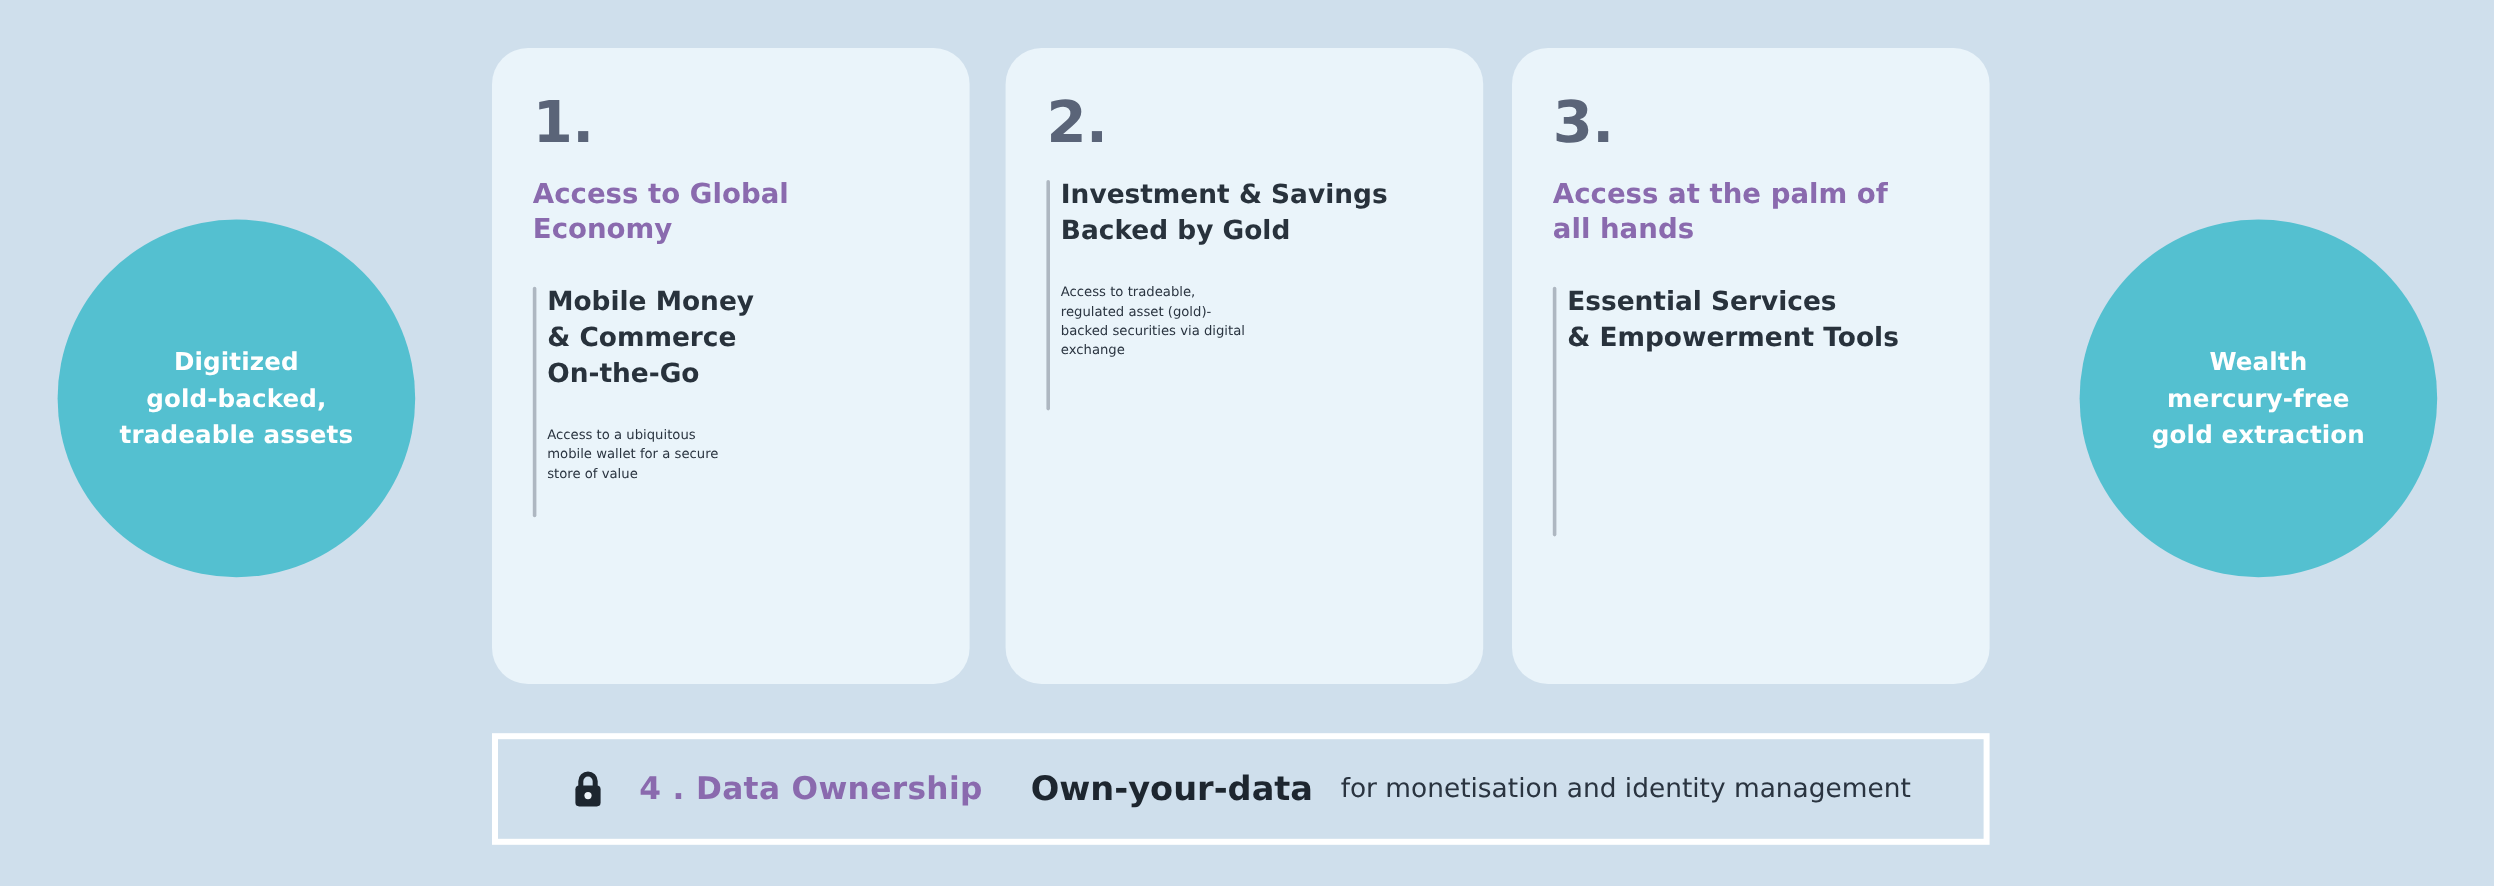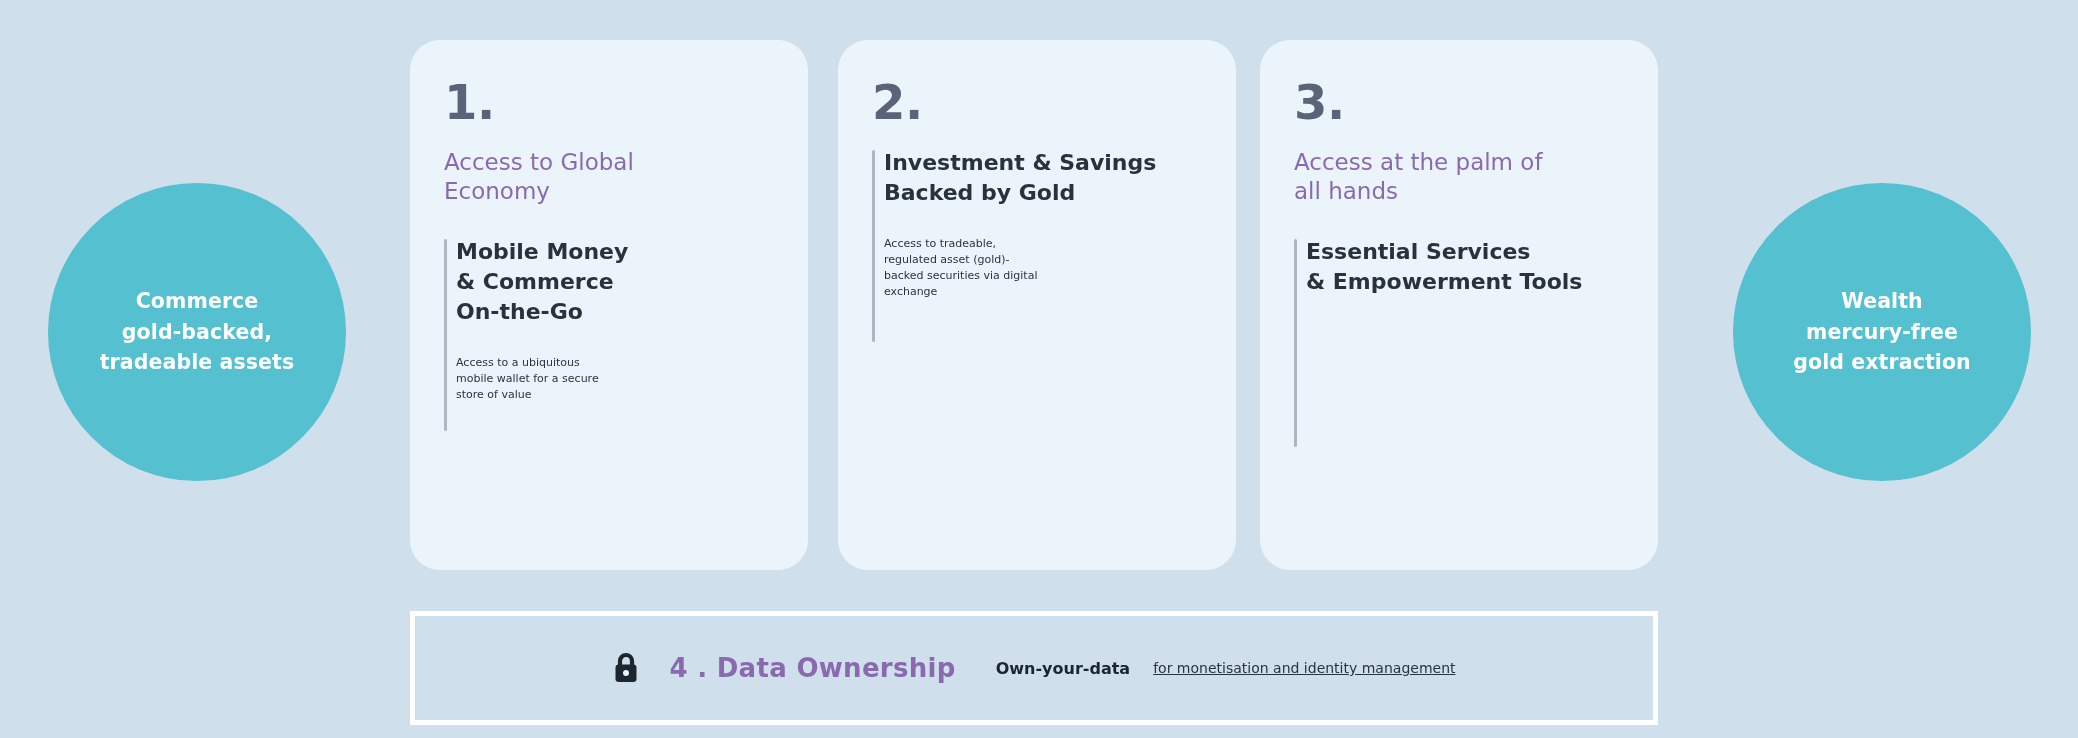--- a/index.html
+++ b/index.html
@@ -57,21 +57,21 @@
     color:#5a6478;
     font-size:48px;
     font-weight:700;
     line-height:1;
     letter-spacing:-0.5px;
     margin-bottom:22px;
   }
   .card-heading {
     color:#8a6aae;
     font-size:23px;
-    font-weight:400;
+    font-weight:700;
     line-height:1.28;
     white-space:pre-line;
     margin-bottom:30px;
   }
   .card-body {
     position:relative;
     padding-left:12px;
     margin-top:4px;
   }
   .accent-bar {
@@ -98,21 +98,21 @@
     line-height:1.47;
     white-space:pre-line;
   }
 
   
   .bottom-bar {
     position:absolute;
     left:410px;
     top:611px;
     width:1248px;
-    height:114px;
+    height:93px;
     background:#cfdfec;
     border:5px solid #ffffff;
     display:flex;
     align-items:center;
     justify-content:center;
     gap:16px;
   }
   .lock-icon {
     width:28px; height:34px;
     margin-right:13px;
@@ -122,40 +122,39 @@
   .bar-label {
     color:#8a6aae;
     font-size:26px;
     font-weight:700;
     letter-spacing:0.3px;
     margin-right:24px;
     white-space:nowrap;
   }
   .bar-strong {
     color:#1d262f;
-    font-size:16px;
+    font-size:28px;
     font-weight:700;
     white-space:nowrap;
   }
   .bar-rest {
     color:#2a3440;
-    font-size:14px;
+    font-size:22px;
     font-weight:400;
     white-space:nowrap;
     margin-left:7px;
-    text-decoration:underline;
   }
 </style>
 </head>
 <body>
 
 <div class="stage">
 
   <div class="circle circle-left">
-    <div class="circle-text">Commerce
+    <div class="circle-text">Digitized
 gold-backed,
 tradeable assets</div>
   </div>
 
   <div class="card card-1">
     <div class="card-number">1.</div>
     <div class="card-heading">Access to Global
 Economy</div>
     <div class="card-body">
       <div class="accent-bar"></div>

